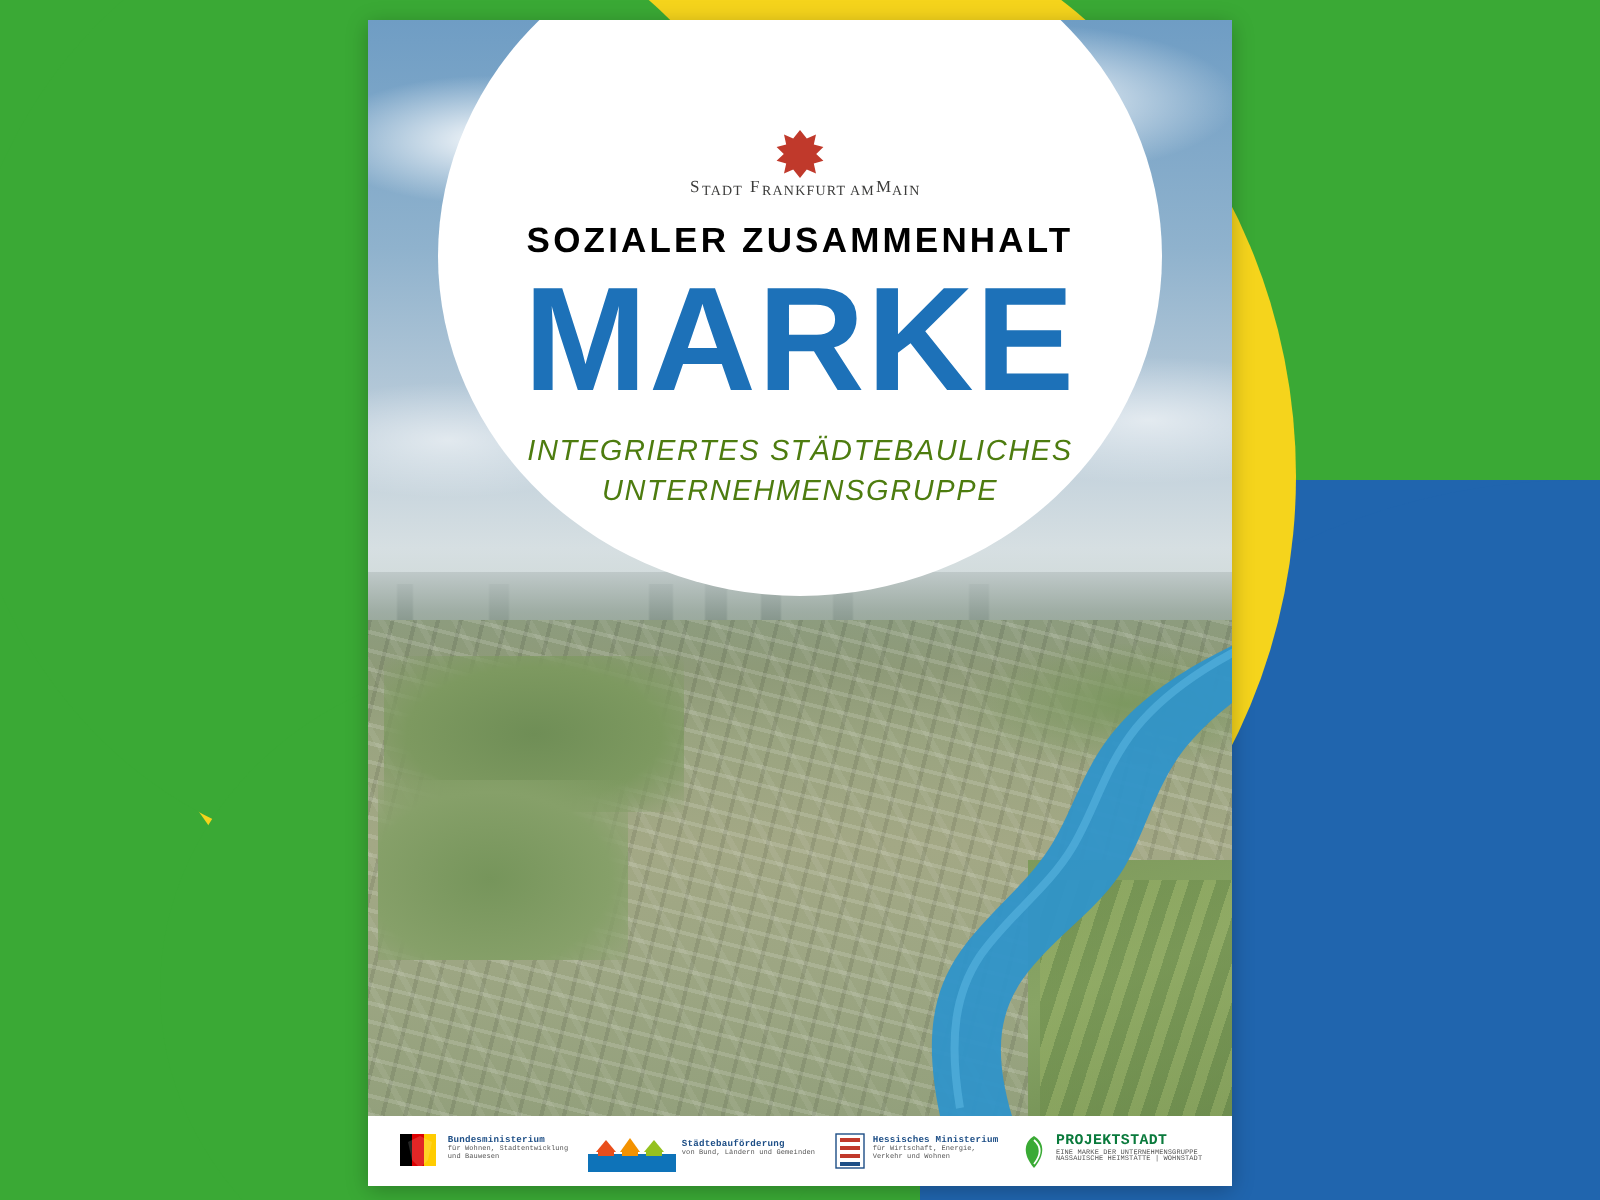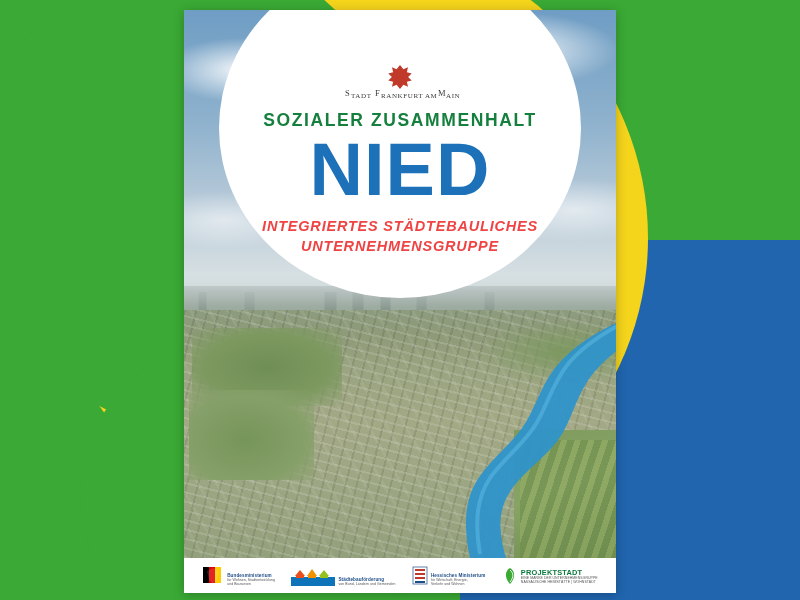--- a/index.html
+++ b/index.html
@@ -230,61 +230,62 @@
     margin: 0 auto 2px auto;
     width: 150px;
     height: 40px;
   }
 
   .kicker {
     font-family: "Liberation Sans", sans-serif;
     font-weight: bold;
     font-size: 17.5px;
     letter-spacing: 1.6px;
-    color: #15803d;
+    color: #000000;
     margin: 8px 0 0 0;
   }
   .bigtitle {
     font-family: "Liberation Sans", sans-serif;
     font-weight: bold;
     font-size: 74px;
     line-height: 0.95;
     letter-spacing: 1px;
     color: #1d71b8;
     margin: 4px 0 0 0;
   }
   .subtitle {
     font-family: "Liberation Sans", sans-serif;
     font-style: italic;
-    font-weight: bold;
+    font-weight: normal;
     font-size: 14.5px;
     letter-spacing: 0.8px;
     line-height: 1.35;
-    color: #ef4444;
+    color: #4d7c0f;
     margin: 12px 0 0 0;
   }
 
   
   .footer {
     position: absolute;
     left: 0;
     bottom: 0;
     width: 432px;
     height: 35px;
     background: #ffffff;
     display: flex;
     align-items: center;
     justify-content: space-around;
     padding: 0 10px;
     box-sizing: border-box;
   }
   .logo-cell {
     display: flex;
-    align-items: flex-end;
+    align-items: center;
     gap: 3px;
+    font-family: Liberation Mono, monospace;
   }
   .logo-mark {
     flex: 0 0 auto;
   }
   .logo-text {
     display: flex;
     flex-direction: column;
     justify-content: center;
     line-height: 1.05;
   }
@@ -362,21 +363,21 @@
               <text x="20" y="34">S</text>
                 <text x="26" y="35.5" font-size="7">TADT</text>
               <text x="50" y="34">F</text>
                 <text x="56" y="35.5" font-size="7">RANKFURT AM</text>
               <text x="113" y="34">M</text>
                 <text x="121" y="35.5" font-size="7">AIN</text>
             </g>
           </svg>
 
           <div class="kicker">SOZIALER ZUSAMMENHALT</div>
-          <div class="bigtitle">NIED</div>
+          <div class="bigtitle">MARKE</div>
           <div class="subtitle">
             <div>INTEGRIERTES STÄDTEBAULICHES</div>
             <div>UNTERNEHMENSGRUPPE</div>
           </div>
         </div>
       </div>
     </div>
 
     <div class="footer">
 

